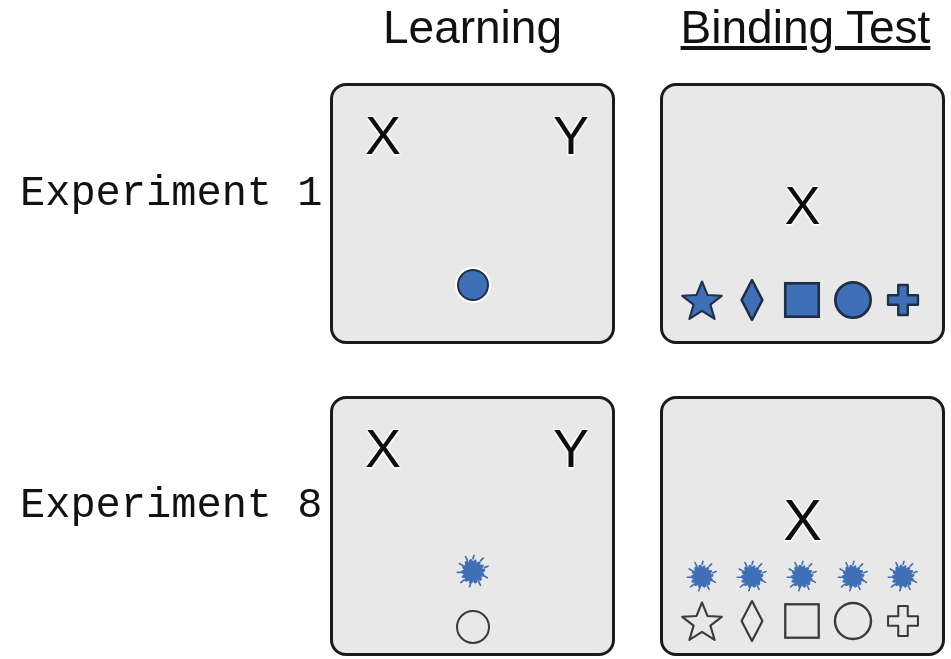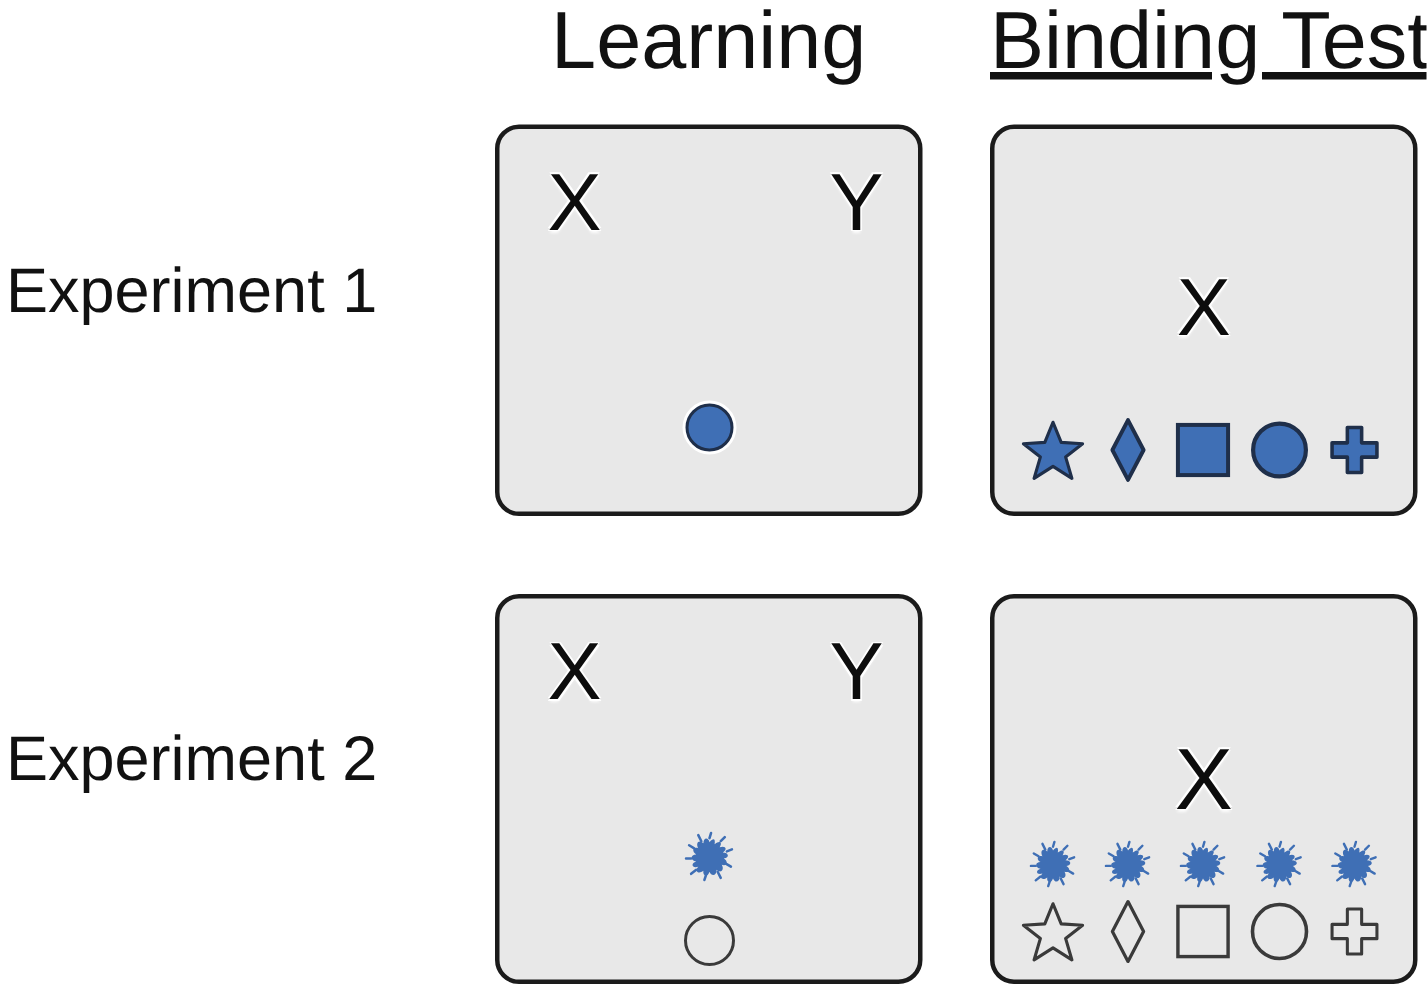--- a/index.html
+++ b/index.html
@@ -15,41 +15,42 @@
     font-family: "Liberation Sans", sans-serif;
     color: #000000;
   }
 
   
   .col-header {
     position: absolute;
     top: 0px;
     height: 54px;
     line-height: 54px;
-    font-size: 54px;
+    font-size: 46px;
     font-weight: 400;
     color: #111111;
     text-align: center;
     white-space: nowrap;
   }
   #header-learning { left: 330px; width: 285px; }
   #header-binding  { left: 660px; width: 291px; text-decoration: underline; }
 
   
   .row-label {
     position: absolute;
     left: 0px;
     width: 320px;
     font-size: 42px;
     font-weight: 400;
     color: #111111;
     text-align: left;
-    padding-left: 4px;
+    padding-left: 20px;
     box-sizing: border-box;
     white-space: nowrap;
+    font-family: Liberation Mono, monospace;
   }
   #label-exp1 { top: 170px; }
   #label-exp2 { top: 482px; }
 
   
   .panel {
     position: absolute;
     background: #e8e8e8;
     border: 3px solid #1b1b1b;
     border-radius: 16px;
@@ -148,21 +149,21 @@
 </style>
 </head>
 <body>
 
 <div class="col-header" id="header-learning">Learning</div>
 
 <div class="col-header" id="header-binding">Binding Test</div>
 
 <div class="row-label" id="label-exp1">Experiment 1</div>
 
-<div class="row-label" id="label-exp2">Experiment 2</div>
+<div class="row-label" id="label-exp2">Experiment 8</div>
 
 <div class="panel" id="panel-e1-learning">
 
   <div class="glyph-letter letter-x-left">X</div>
 
   <div class="glyph-letter letter-y-right">Y</div>
 
   <div class="dot-filled"></div>
 </div>
 

